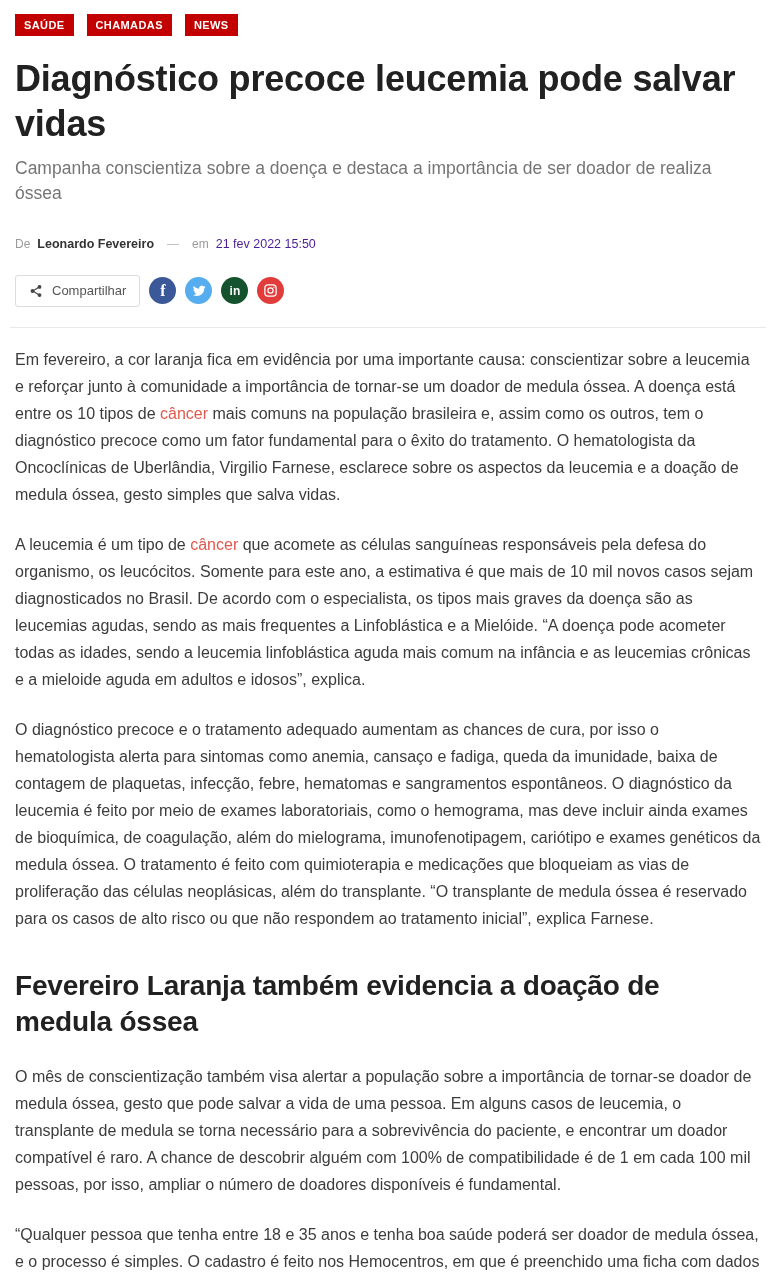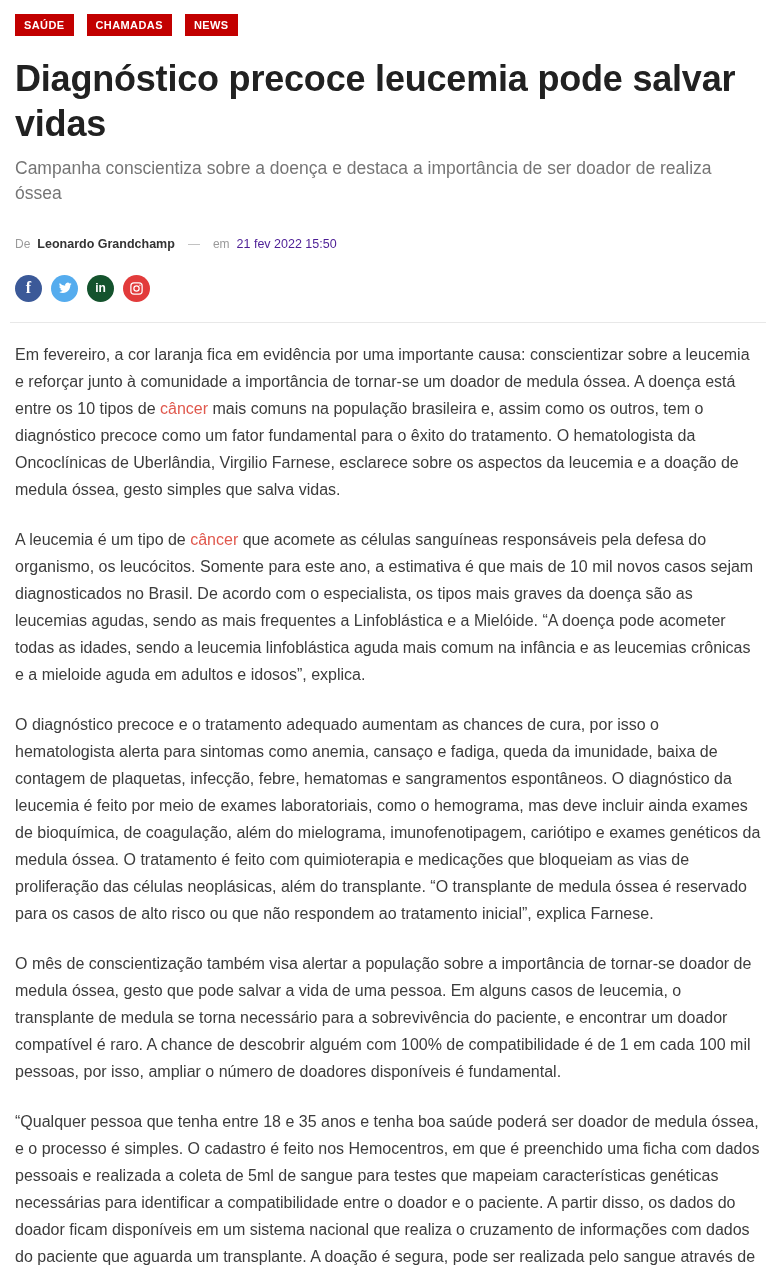--- a/index.html
+++ b/index.html
@@ -132,27 +132,41 @@
       <a href="#" class="tag">NEWS</a>
     </nav>
 
   <header>
     <h1 class="title">Diagnóstico precoce leucemia pode salvar vidas</h1>
     <h2 class="subtitle">Campanha conscientiza sobre a doença e destaca a importância de ser doador de realiza óssea</h2>
   </header>
 
   <div class="byline">
     <span>De</span>
-    <a href="#" class="author">Leonardo Grandchamp</a>
+    <a href="#" class="author">Leonardo Fevereiro</a>
     <span class="sep">—</span>
     <span>em</span>
     <span class="date">21 fev 2022 15:50</span>
   </div>
 
   <div class="share-row">
+    <a href="#" class="share-btn">
+      <span class="social-icon">
+        <svg viewBox="0 0 24 24" width="14" height="14" aria-hidden="true">
+          <g stroke="#444" stroke-width="2" fill="#444">
+            <circle cx="18" cy="5" r="2.3"></circle>
+            <circle cx="6" cy="12" r="2.3"></circle>
+            <circle cx="18" cy="19" r="2.3"></circle>
+            <line x1="8" y1="11" x2="16" y2="6"></line>
+            <line x1="8" y1="13" x2="16" y2="18"></line>
+          </g>
+        </svg>
+      </span>
+      <span>Compartilhar</span>
+    </a>
     <div class="share-row" style="margin:0; gap:9px;">
         <a href="#" class="social-btn" style="background: rgb(59, 89, 152);">
           <span class="social-icon">
             <span class="fb-glyph">f</span>
           </span>
         </a>
         <a href="#" class="social-btn" style="background: rgb(85, 172, 238);">
           <span class="social-icon">
             <svg viewBox="0 0 24 24" width="14" height="14">
               <path fill="#fff" d="M23.4 4.8c-.8.4-1.7.7-2.6.8a4.5 4.5 0 0 0 2-2.5c-.9.5-1.9.9-2.9 1.1a4.5 4.5 0 0 0-7.7 4.1A12.8 12.8 0 0 1 2.9 3.6a4.5 4.5 0 0 0 1.4 6c-.7 0-1.4-.2-2-.5v.1c0 2.2 1.5 4 3.6 4.4a4.6 4.6 0 0 1-2 .1 4.5 4.5 0 0 0 4.2 3.1A9 9 0 0 1 1.4 18.6a12.7 12.7 0 0 0 6.9 2c8.3 0 12.8-6.9 12.8-12.8v-.6c.9-.6 1.6-1.4 2.3-2.4z"></path>
@@ -175,17 +189,18 @@
         </a>
       </div>
   </div>
 
   <hr class="divider">
 
   <article class="article">
       <p>Em fevereiro, a cor laranja fica em evidência por uma importante causa: conscientizar sobre a leucemia e reforçar junto à comunidade a importância de tornar-se um doador de medula óssea. A doença está entre os 10 tipos de <a href="#" class="inline-link">câncer</a> mais comuns na população brasileira e, assim como os outros, tem o diagnóstico precoce como um fator fundamental para o êxito do tratamento. O hematologista da Oncoclínicas de Uberlândia, Virgilio Farnese, esclarece sobre os aspectos da leucemia e a doação de medula óssea, gesto simples que salva vidas.</p>
       <p>A leucemia é um tipo de <a href="#" class="inline-link">câncer</a> que acomete as células sanguíneas responsáveis pela defesa do organismo, os leucócitos. Somente para este ano, a estimativa é que mais de 10 mil novos casos sejam diagnosticados no Brasil. De acordo com o especialista, os tipos mais graves da doença são as leucemias agudas, sendo as mais frequentes a Linfoblástica e a Mielóide. “A doença pode acometer todas as idades, sendo a leucemia linfoblástica aguda mais comum na infância e as leucemias crônicas e a mieloide aguda em adultos e idosos”, explica.</p>
       <p>O diagnóstico precoce e o tratamento adequado aumentam as chances de cura, por isso o hematologista alerta para sintomas como anemia, cansaço e fadiga, queda da imunidade, baixa de contagem de plaquetas, infecção, febre, hematomas e sangramentos espontâneos. O diagnóstico da leucemia é feito por meio de exames laboratoriais, como o hemograma, mas deve incluir ainda exames de bioquímica, de coagulação, além do mielograma, imunofenotipagem, cariótipo e exames genéticos da medula óssea. O tratamento é feito com quimioterapia e medicações que bloqueiam as vias de proliferação das células neoplásicas, além do transplante. “O transplante de medula óssea é reservado para os casos de alto risco ou que não respondem ao tratamento inicial”, explica Farnese.</p>
+      <h2>Fevereiro Laranja também evidencia a doação de medula óssea</h2>
       <p>O mês de conscientização também visa alertar a população sobre a importância de tornar-se doador de medula óssea, gesto que pode salvar a vida de uma pessoa. Em alguns casos de leucemia, o transplante de medula se torna necessário para a sobrevivência do paciente, e encontrar um doador compatível é raro. A chance de descobrir alguém com 100% de compatibilidade é de 1 em cada 100 mil pessoas, por isso, ampliar o número de doadores disponíveis é fundamental.</p>
       <p>“Qualquer pessoa que tenha entre 18 e 35 anos e tenha boa saúde poderá ser doador de medula óssea, e o processo é simples. O cadastro é feito nos Hemocentros, em que é preenchido uma ficha com dados pessoais e realizada a coleta de 5ml de sangue para testes que mapeiam características genéticas necessárias para identificar a compatibilidade entre o doador e o paciente. A partir disso, os dados do doador ficam disponíveis em um sistema nacional que realiza o cruzamento de informações com dados do paciente que aguarda um transplante. A doação é segura, pode ser realizada pelo sangue através de uma máquina de aférese ou pela medula óssea, a depender da doença do paciente que precisa da célula tronco. É a única doação de órgão que podemos fazer para um desconhecido, em vida, isso porque a medula que é doada se regenera rapidamente e não faz falta ao doador. O processo é seguro e pode salvar vidas”, detalha o médico.</p>
     </article>
 
 </div>
 
 </body></html>

